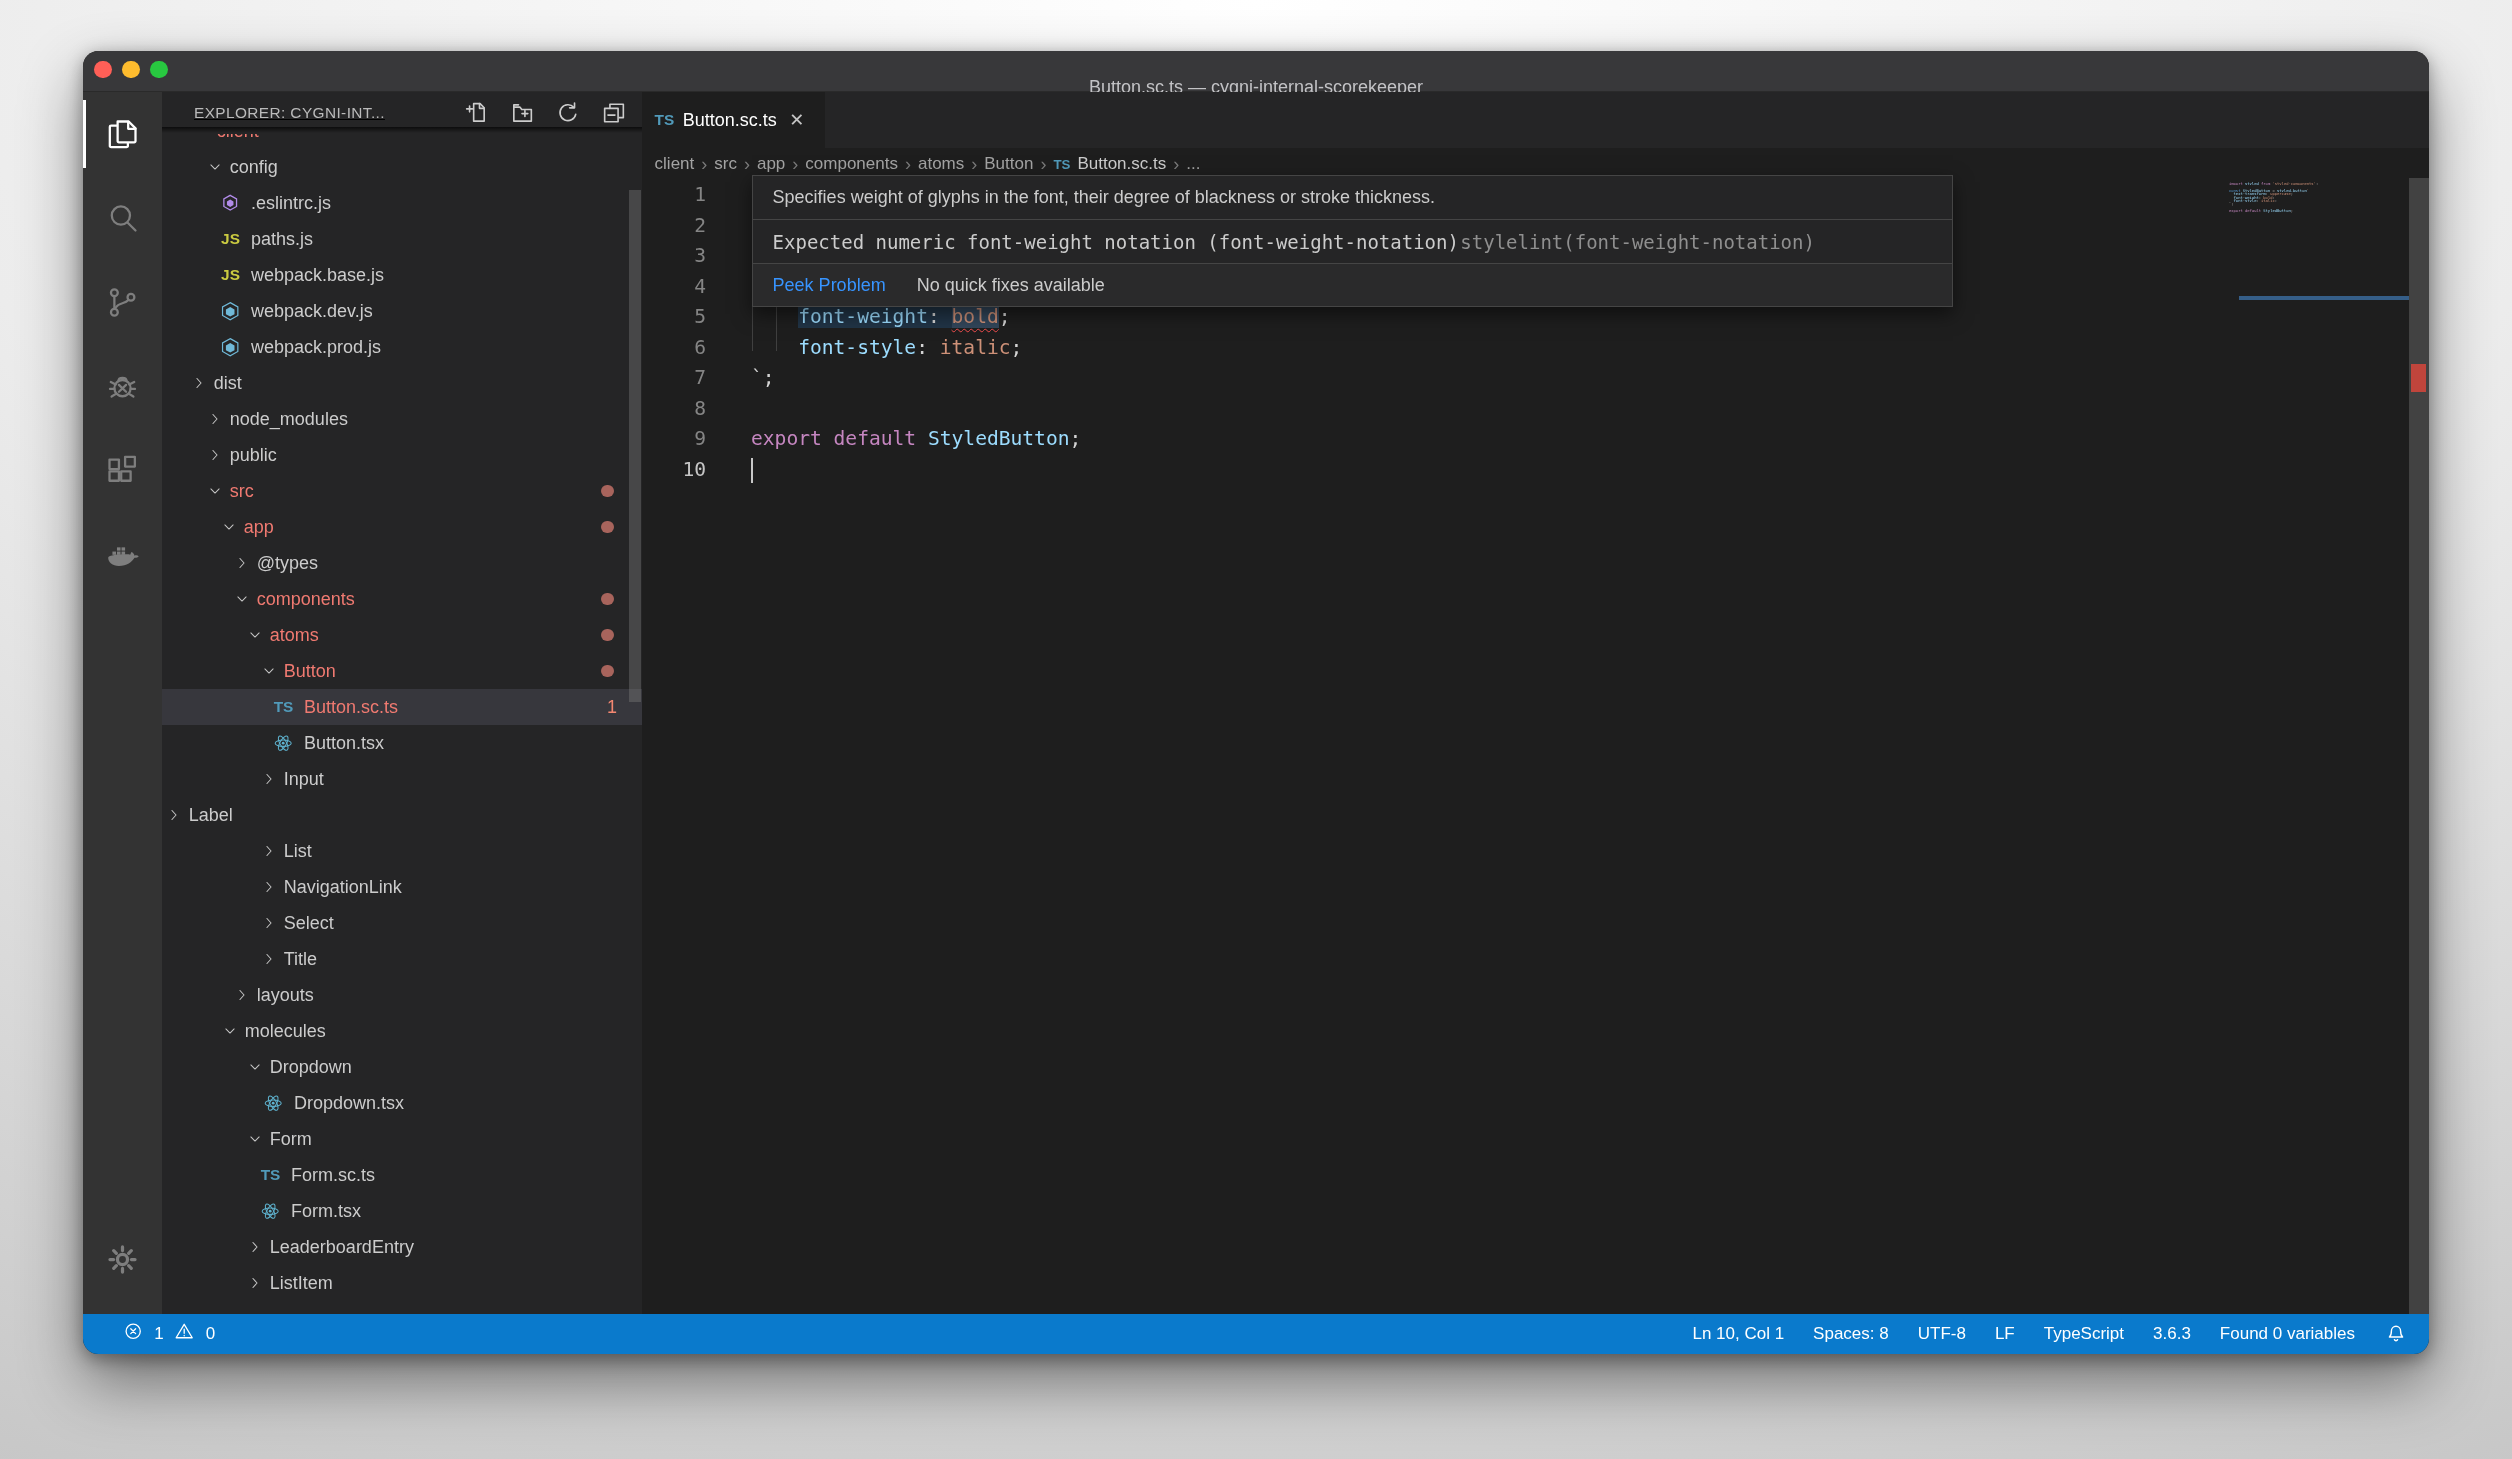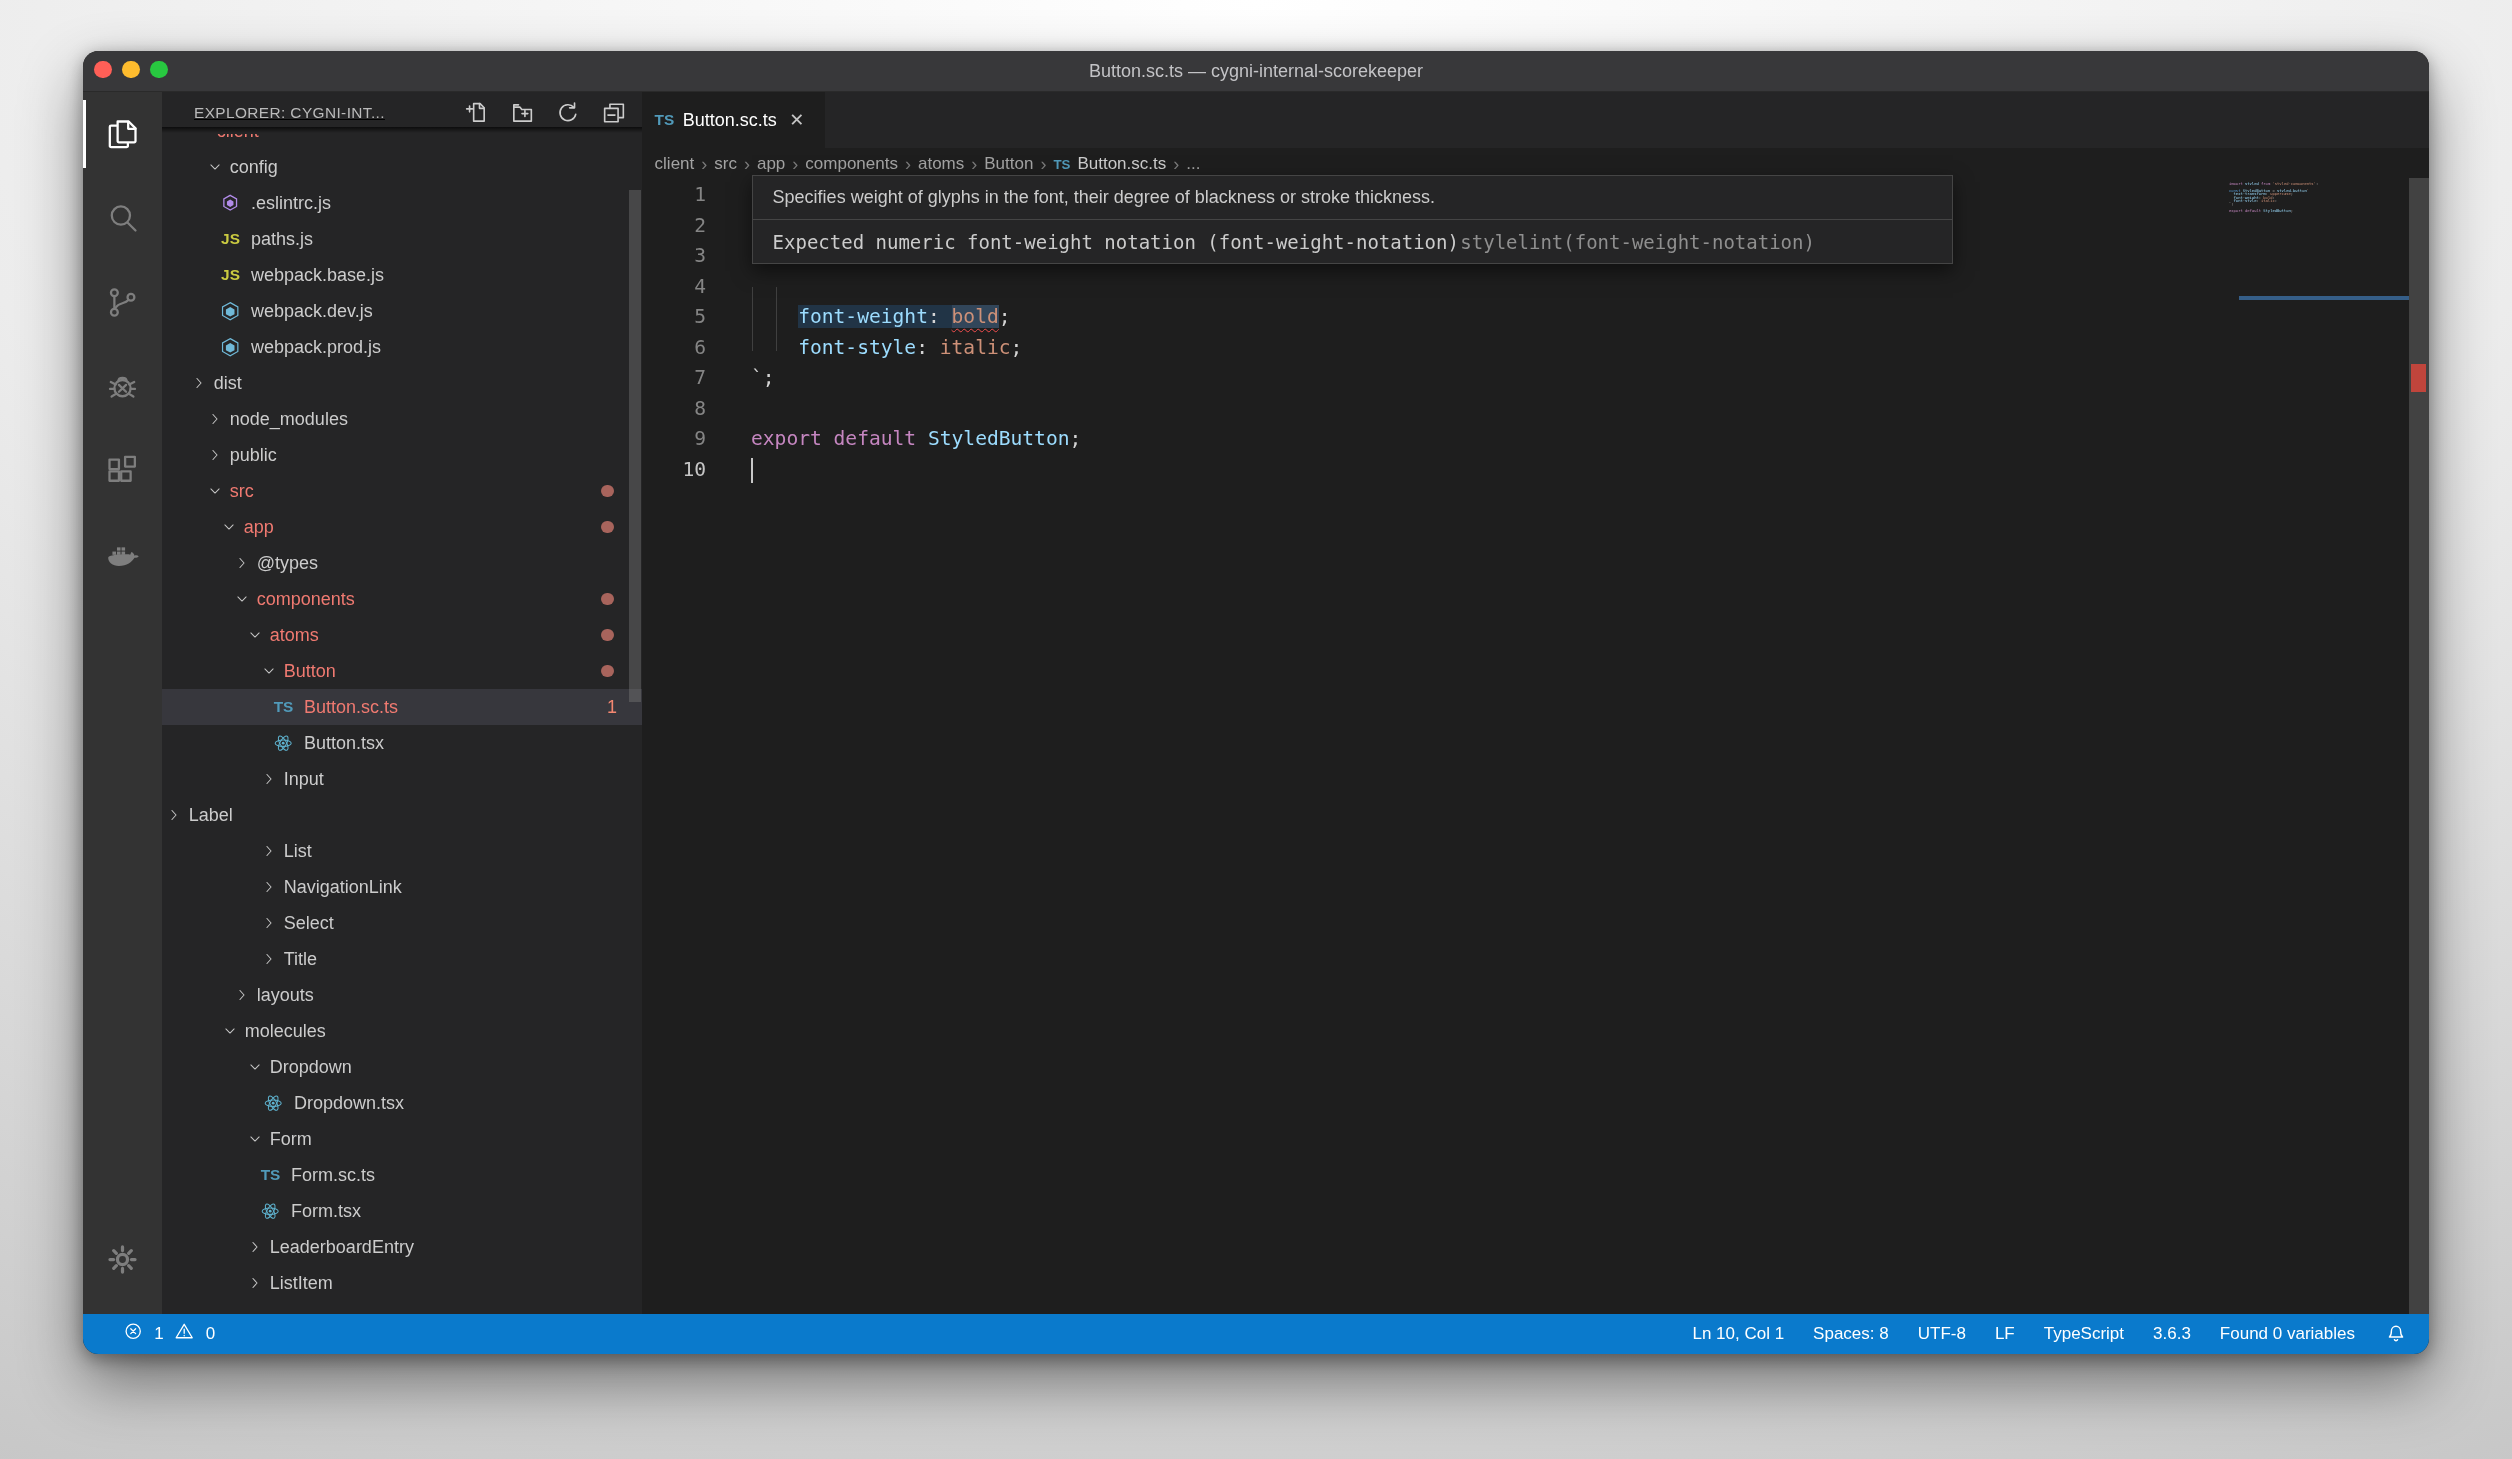--- a/index.html
+++ b/index.html
@@ -5,21 +5,21 @@
   html,body{margin:0;padding:0;width:2512px;height:1459px;overflow:hidden;
     font-family:"Liberation Sans","DejaVu Sans",sans-serif;}
   body{background:radial-gradient(120% 120% at 50% 0%, #ffffff 0%, #ececec 45%, #c2c2c2 100%);}
   .window{position:absolute;left:83px;top:51px;width:2346px;height:1303px;border-radius:15.4px;
     overflow:hidden;background:#1e1e1e;box-shadow:0 28px 63px rgba(0,0,0,.45),0 4.2px 17px rgba(0,0,0,.35);
     display:flex;flex-direction:column;}
   
   .titlebar{height:40px;background:#38383a;border-bottom:0.7px solid #2a2a2a;position:relative;flex:0 0 auto;}
   .traffic{position:absolute;top:9.8px;left:11.2px;display:flex;gap:10.5px;}
   .light{width:17.5px;height:17.5px;border-radius:50%;}
-  .titlebar .title{position:absolute;left:0;right:0;top:0;height:40px;line-height:40px;text-align:center;
+  .titlebar .title{position:absolute;left:0;right:0;top:16px;height:40px;line-height:40px;text-align:center;
     color:#c3c3c6;font-size:18px;}
   
   .main{flex:1 1 auto;display:flex;min-height:0;}
   .activitybar{width:79px;background:#333333;display:flex;flex-direction:column;align-items:center;flex:0 0 auto;}
   .act-item{width:79px;height:84px;display:flex;align-items:center;justify-content:center;color:#7e7e7e;position:relative;}
   .act-item.active{color:#ffffff;}
   .act-item.active:before{content:"";position:absolute;left:0;top:8.4px;bottom:8.4px;width:2.8px;background:#ffffff;}
   .act-item svg{width:39px;height:39px;}
   .act-spacer{flex:1 1 auto;}
   
@@ -547,20 +547,24 @@
       <div class="mm-cursorline"></div>
       <div class="scrollstrip">
         <div class="scroll-err"></div>
       </div>
 
       <div class="tooltip">
         <div class="tt-row tt-desc">Specifies weight of glyphs in the font, their degree of blackness or stroke thickness.</div>
         <div class="tt-row tt-mono">
           <span>Expected numeric font-weight notation (font-weight-notation)</span>
           <span class="dim">stylelint(font-weight-notation)</span>
+        </div>
+        <div class="tt-row tt-actions">
+          <span class="tt-link">Peek Problem</span>
+          <span class="tt-nofix">No quick fixes available</span>
         </div>
       </div>
     </div>
   </div>
 
   <div class="statusbar">
     <div class="st-left">
       <span id="st-err-icon"><svg viewBox="0 0 24 24" fill="none" stroke="currentColor" stroke-width="1.4" stroke-linecap="round" stroke-linejoin="round">
             <circle cx="12" cy="12" r="7.6"></circle>
             <path d="M9.4 9.4l5.2 5.2M14.6 9.4l-5.2 5.2"></path>

